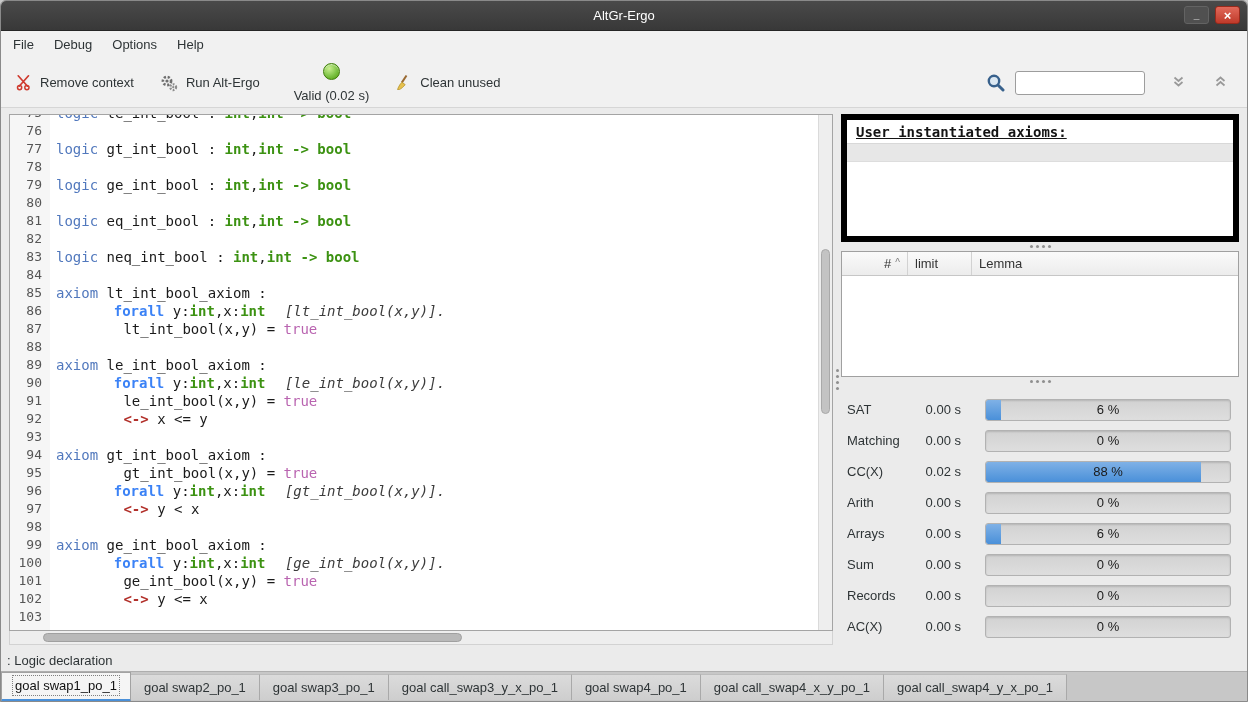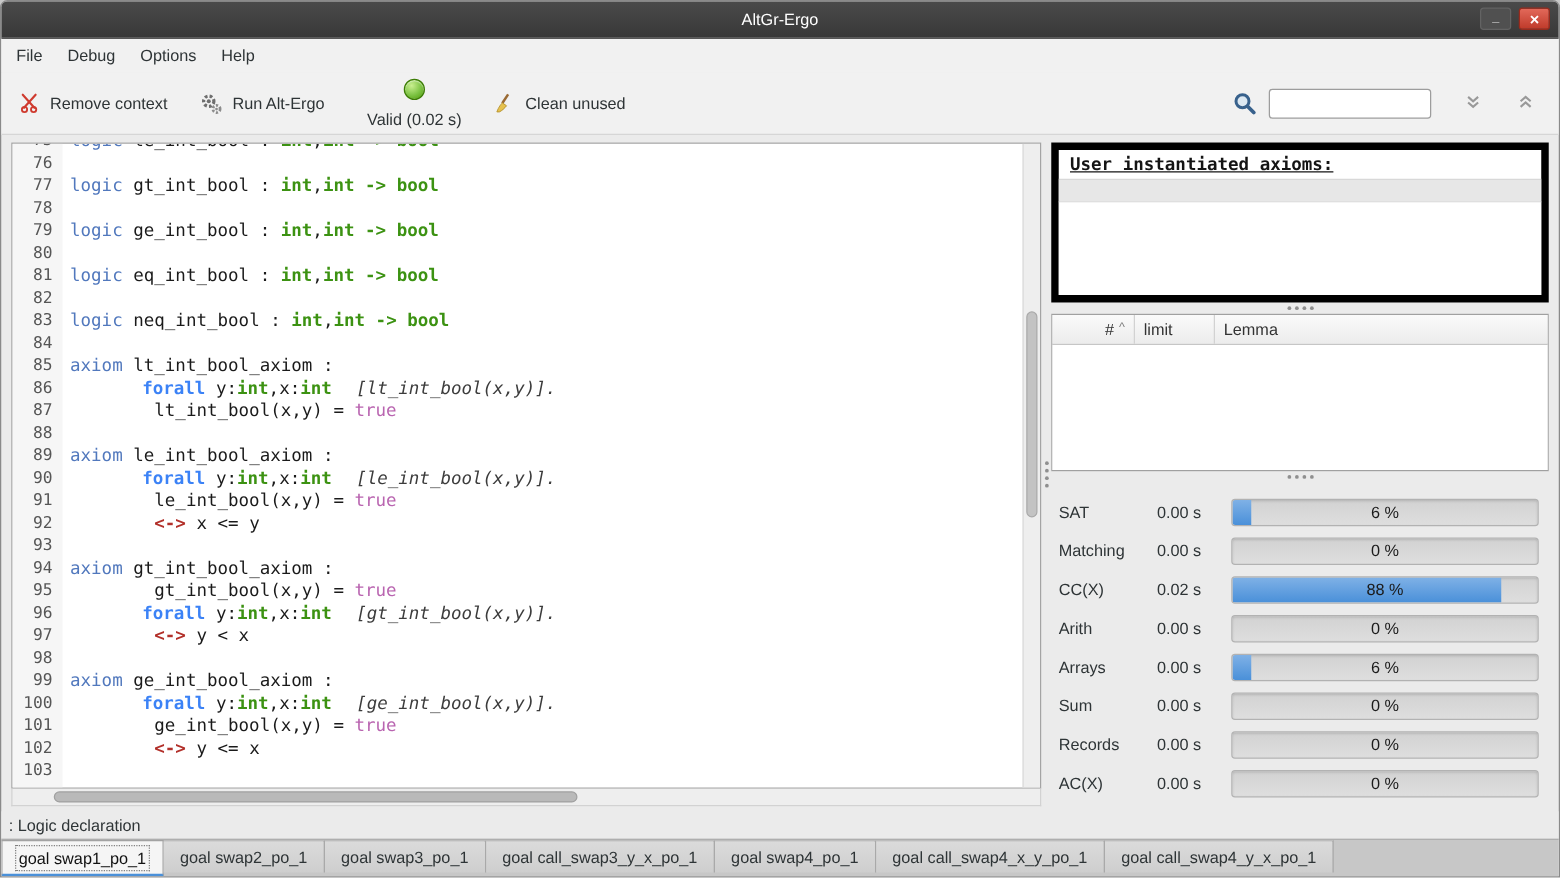--- a/index.html
+++ b/index.html
@@ -112,21 +112,21 @@
   .stat-time { width:46px; flex:none; text-align:right; margin-right:24px; }
   .stat-bar {
     flex:1; height:22px; position:relative; overflow:hidden; border-radius:3px;
     background:linear-gradient(#d2d2d2,#dedede); border:1px solid #b2b2b2;
     box-shadow:inset 0 1px 2px rgba(0,0,0,.14);
   }
   .stat-fill { position:absolute; left:0; top:0; bottom:0; background:linear-gradient(#7fb1e6,#4a90d9); border-radius:2px 0 0 2px; }
   .stat-text { position:absolute; inset:0; display:flex; align-items:center; justify-content:center; color:#1b1b1b; font-size:13px; }
   
   .statusbar { height:22px; flex:none; display:flex; align-items:center; padding:0 6px; background:#ebebeb; }
-  .tabbar { height:30px; flex:none; display:flex; align-items:flex-start; background:#c7c7c7; border-top:1px solid #aeaeae; overflow:hidden; }
+  .tabbar { height:30px; flex:none; display:flex; align-items:center; background:#c7c7c7; border-top:1px solid #aeaeae; overflow:hidden; }
   .tab {
     height:26px; padding:0 13px; display:flex; align-items:center; white-space:nowrap;
     background:linear-gradient(#dbdbdb,#cecece); border-right:1px solid #a9a9a9; border-top:1px solid #bdbdbd;
     color:#2e3436; cursor:default;
   }
   .tab.active {
     height:30px; background:#f5f5f5; border:1px solid #a2a2a2; border-bottom:3px solid #4a90d9;
     color:#111;
   }
   .tab.active .tab-label { outline:1px dotted #808080; outline-offset:2px; }

